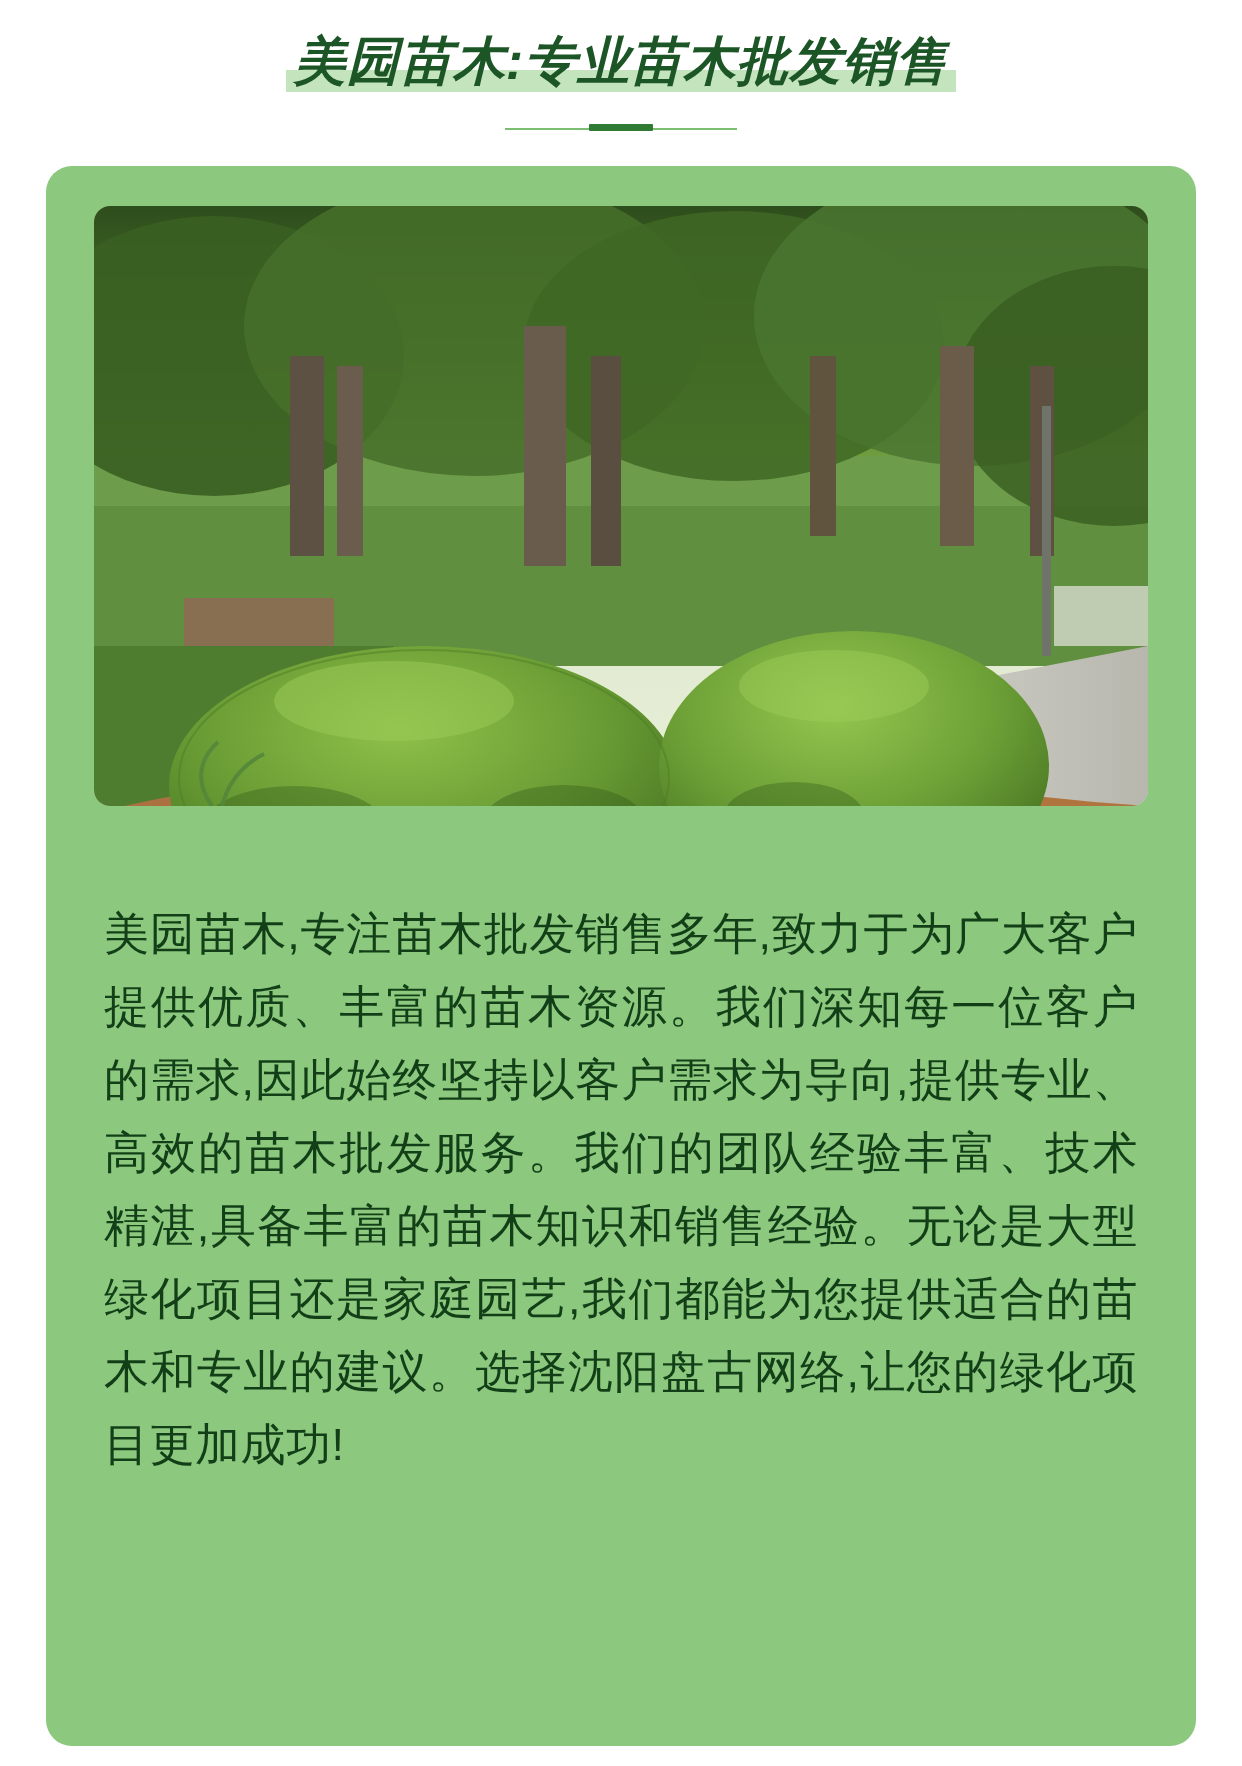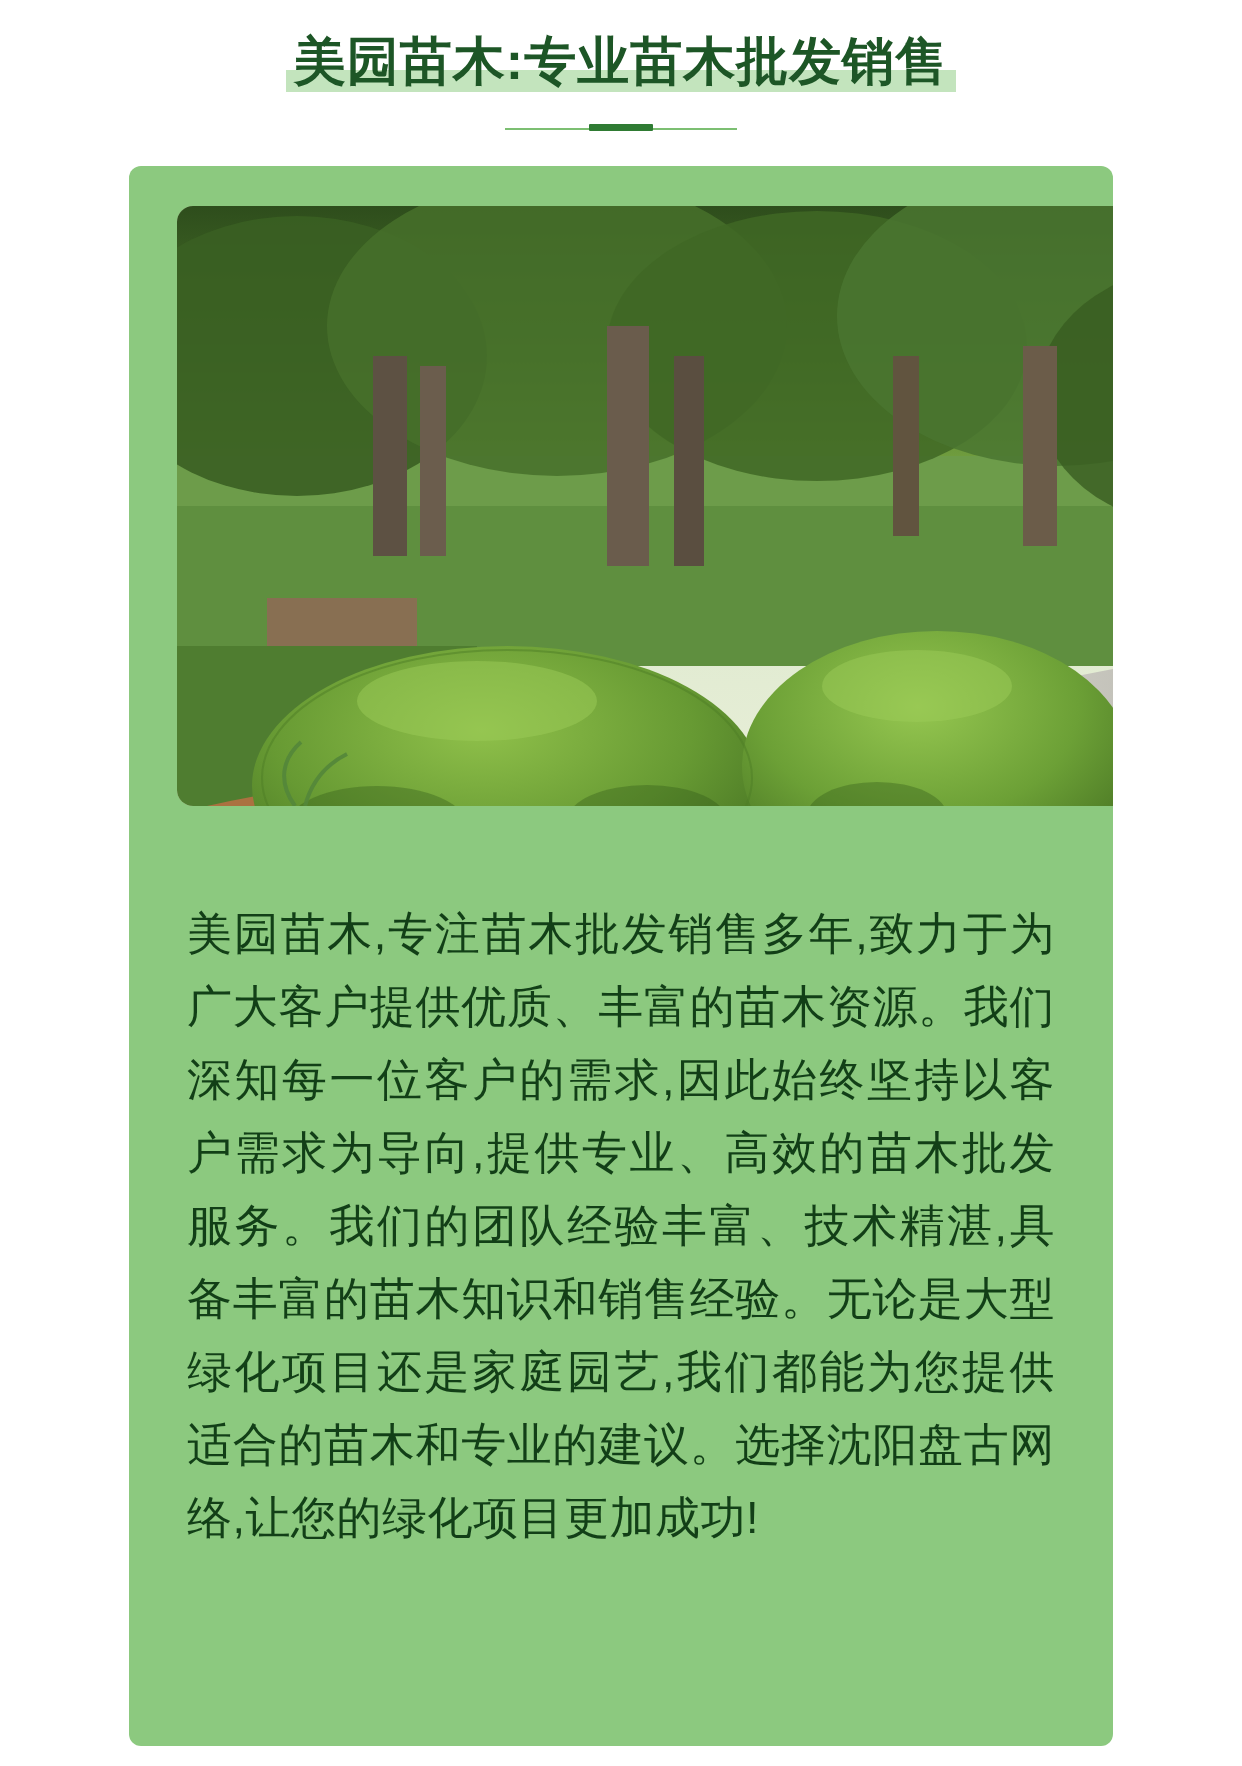--- a/index.html
+++ b/index.html
@@ -28,20 +28,21 @@
   }
   .title {
     display: inline-block;
     position: relative;
     font-size: 52px;
     font-weight: bold;
     color: #1d5626;
     letter-spacing: 1px;
     line-height: 1.2;
     padding: 4px 10px 6px 10px;
+    font-style: italic;
   }
   .title .hl {
     position: absolute;
     left: 2px;
     right: 2px;
     bottom: 6px;
     height: 22px;
     background: #b9dfb2;
     opacity: .85;
     z-index: 0;
@@ -72,24 +73,24 @@
     left: 84px;
     width: 64px;
     height: 7px;
     background: #2f7b33;
     border-radius: 1px;
   }
 
   
   .card {
     margin: 32px auto 0 auto;
-    width: 984px;
+    width: 1150px;
     height: 1580px;
     background: #8cc97f;
-    border-radius: 12px;
+    border-radius: 26px;
     box-sizing: border-box;
     padding: 40px 48px 40px 48px;
     position: relative;
     overflow: hidden;
   }
 
   .photo {
     width: 1054px;
     height: 600px;
     border-radius: 16px;

